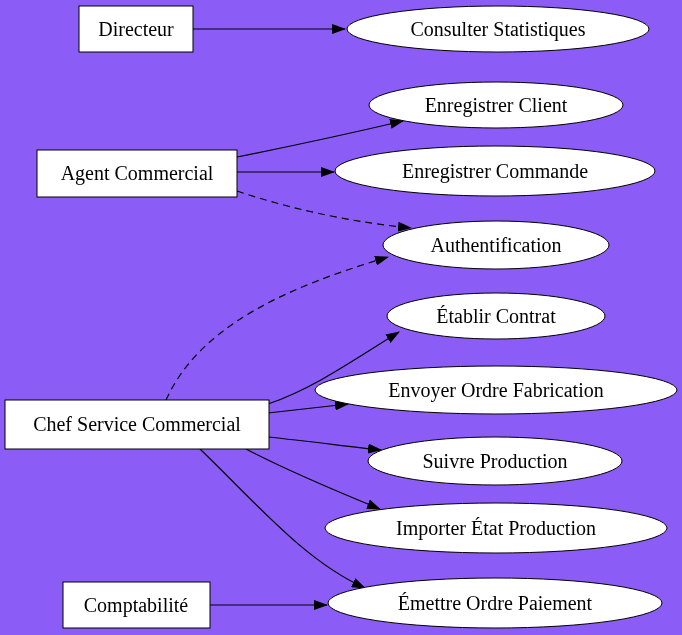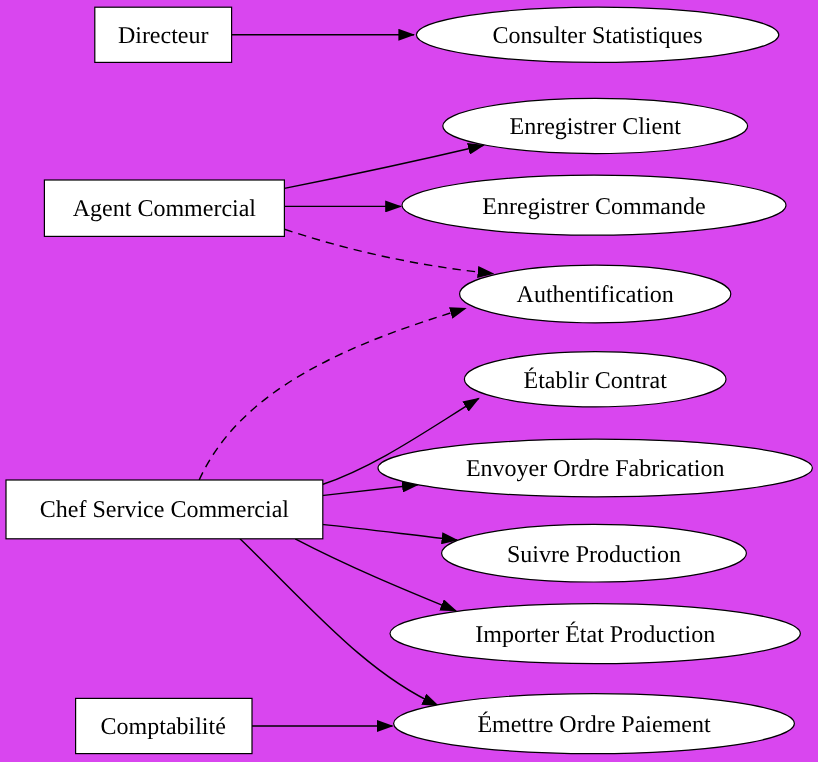--- a/index.html
+++ b/index.html
@@ -3,21 +3,21 @@
 <meta charset="utf-8">
 <style>
   html, body {
     margin: 0;
     padding: 0;
     background: #ffffff;
   }
   .canvas {
     width: 682px;
     height: 635px;
-    background: #d946ef;
+    background: #8b5cf6;
     position: relative;
   }
   svg { display: block; }
   .node-box {
     fill: #ffffff;
     stroke: #000000;
     stroke-width: 1;
   }
   .node-ellipse {
     fill: #ffffff;

